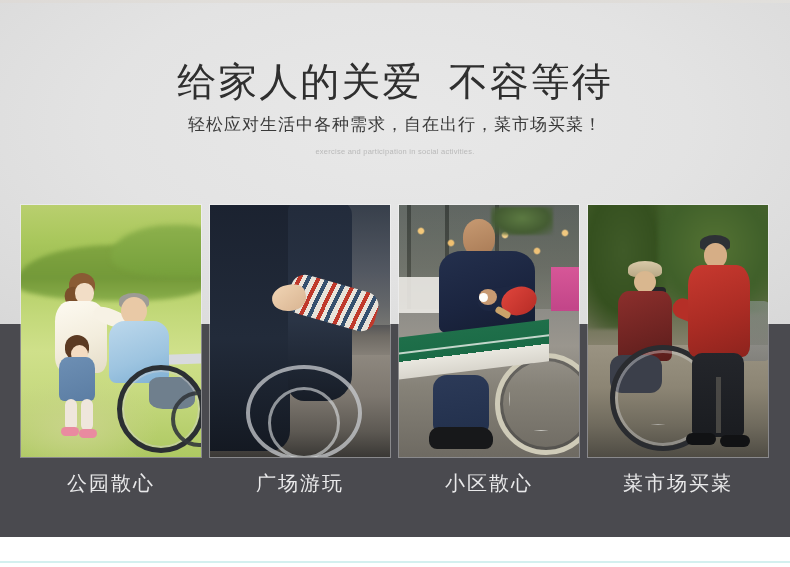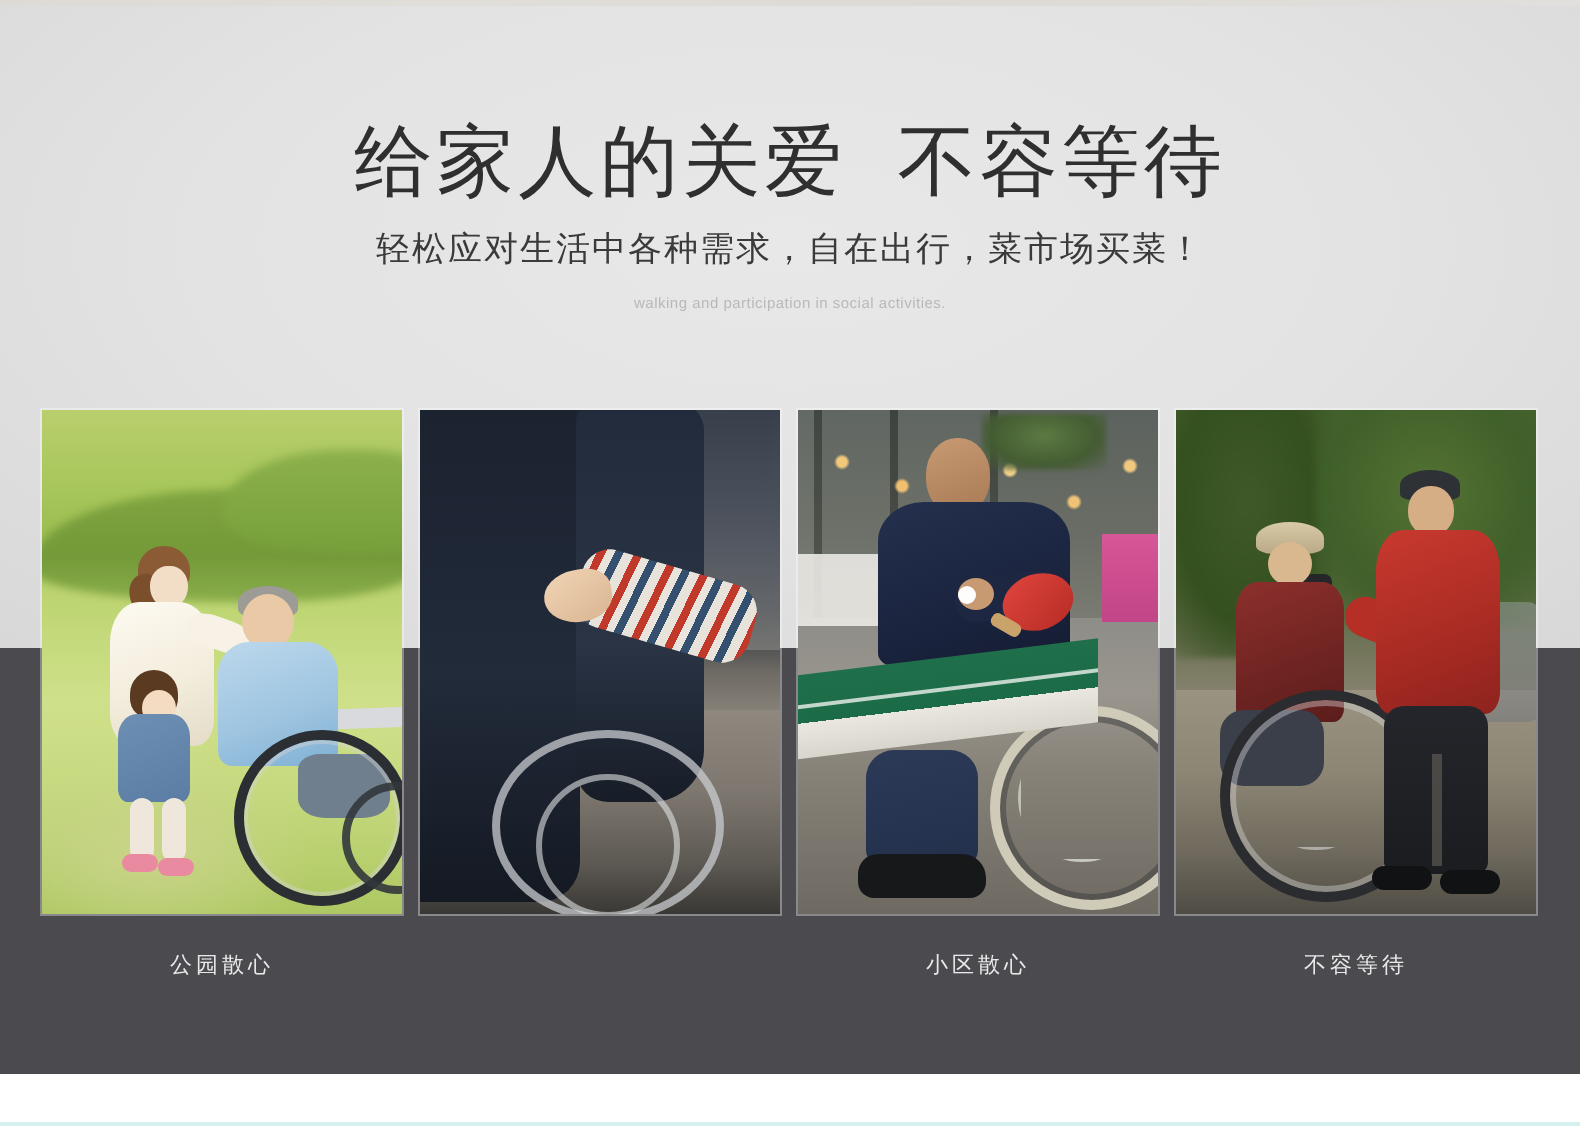--- a/index.html
+++ b/index.html
@@ -118,21 +118,21 @@
   .card-2 { left: 210px; }
   .card-3 { left: 399px; }
   .card-4 { left: 588px; }
 
   .caption {
     position: absolute;
     top: 472px;
     width: 180px;
     text-align: center;
     color: #e9e9ea;
-    font-size: 11px;
+    font-size: 20px;
     letter-spacing: 2px;
     line-height: 22px;
   }
   .cap-1 { left: 21px; }
   .cap-2 { left: 210px; }
   .cap-3 { left: 399px; font-family: Liberation Serif, serif; }
   .cap-4 { left: 588px; }
 
   
   .p1 {
@@ -362,21 +362,21 @@
 <div class="page">
 
   <div class="hero">
     <div class="hero-topline"></div>
   </div>
 
   <div class="headline-wrap">
     <div class="headline">给家人的关爱  不容等待</div>
     <div class="subhead">轻松应对生活中各种需求，自在出行，菜市场买菜！</div>
     <div class="eng-block">
-      <div>walking and participation in social activities.</div>
+      <div>exercise and participation in social activities.</div>
     </div>
   </div>
 
   <div class="dark-band"></div>
 
   <div class="cards">
 
     <div class="card card-1">
       <div class="p1">
         <div class="p1-hedge"></div>
@@ -457,20 +457,21 @@
         <div class="p4-m-head"></div>
         <div class="p4-m-body"></div>
         <div class="p4-m-leg"></div>
         <div class="p4-m-gap"></div>
         <div class="p4-m-shoe"></div>
         <div class="p4-m-shoe2"></div>
       </div>
     </div>
 
     <div class="caption cap-1">公园散心</div>
+    <div class="caption cap-2">广场游玩</div>
     <div class="caption cap-3">小区散心</div>
-    <div class="caption cap-4">不容等待</div>
+    <div class="caption cap-4">菜市场买菜</div>
   </div>
 
   <div class="footer-white"></div>
   <div class="footer-rule"></div>
 
 </div>
 
 </body></html>

